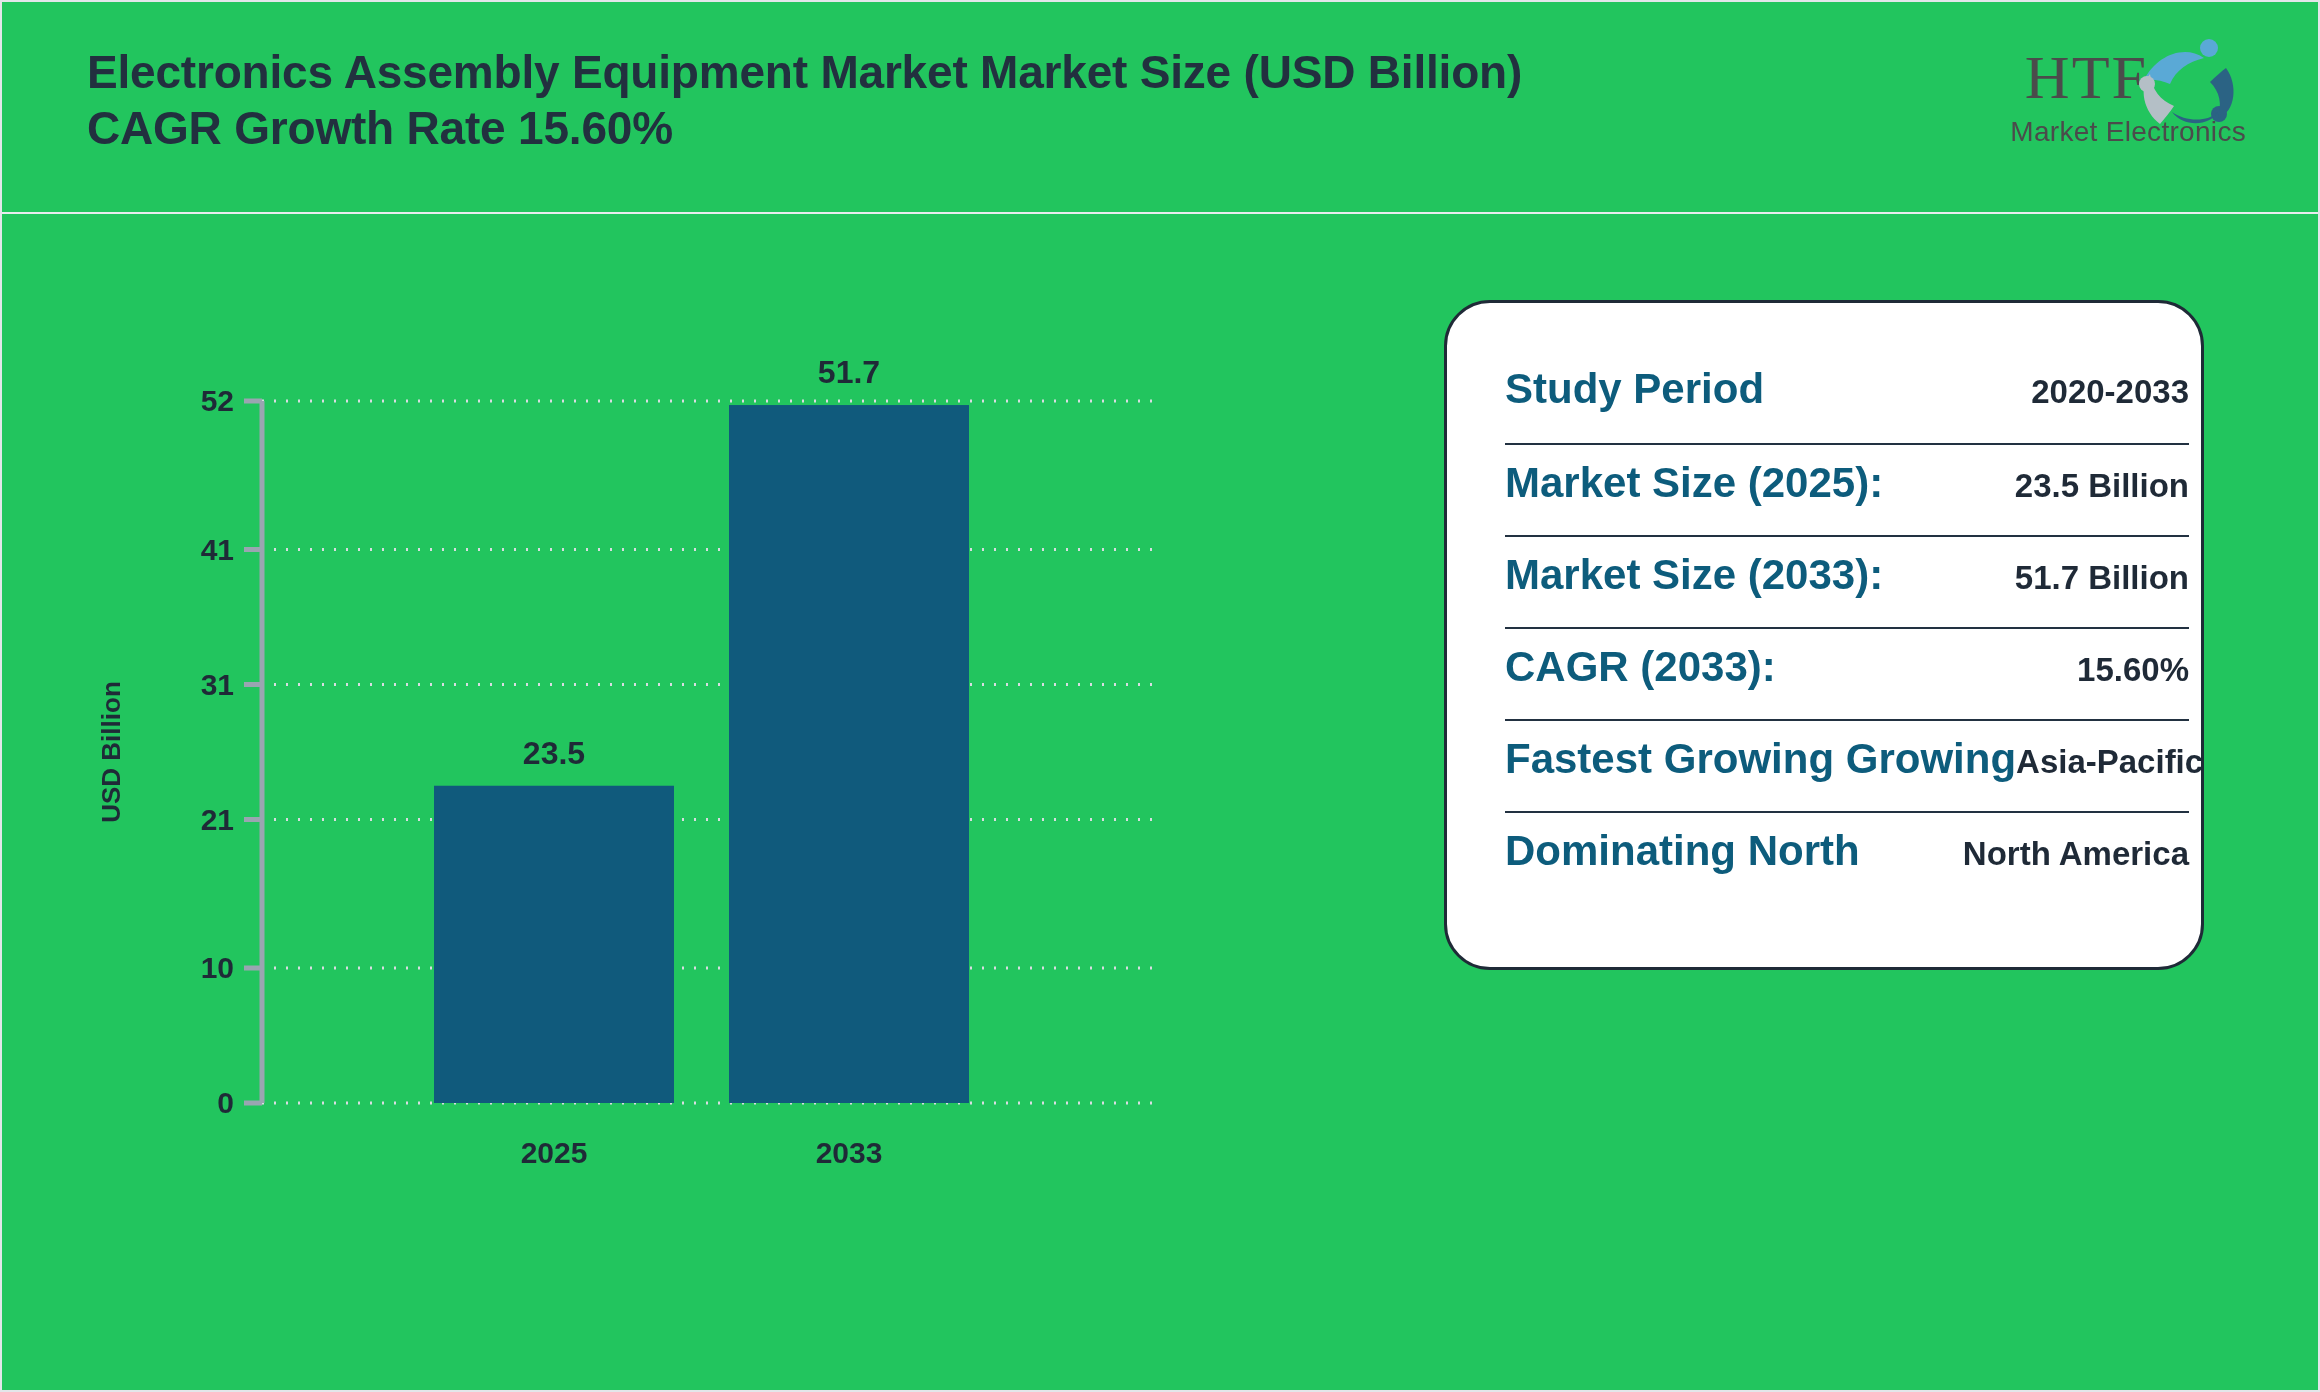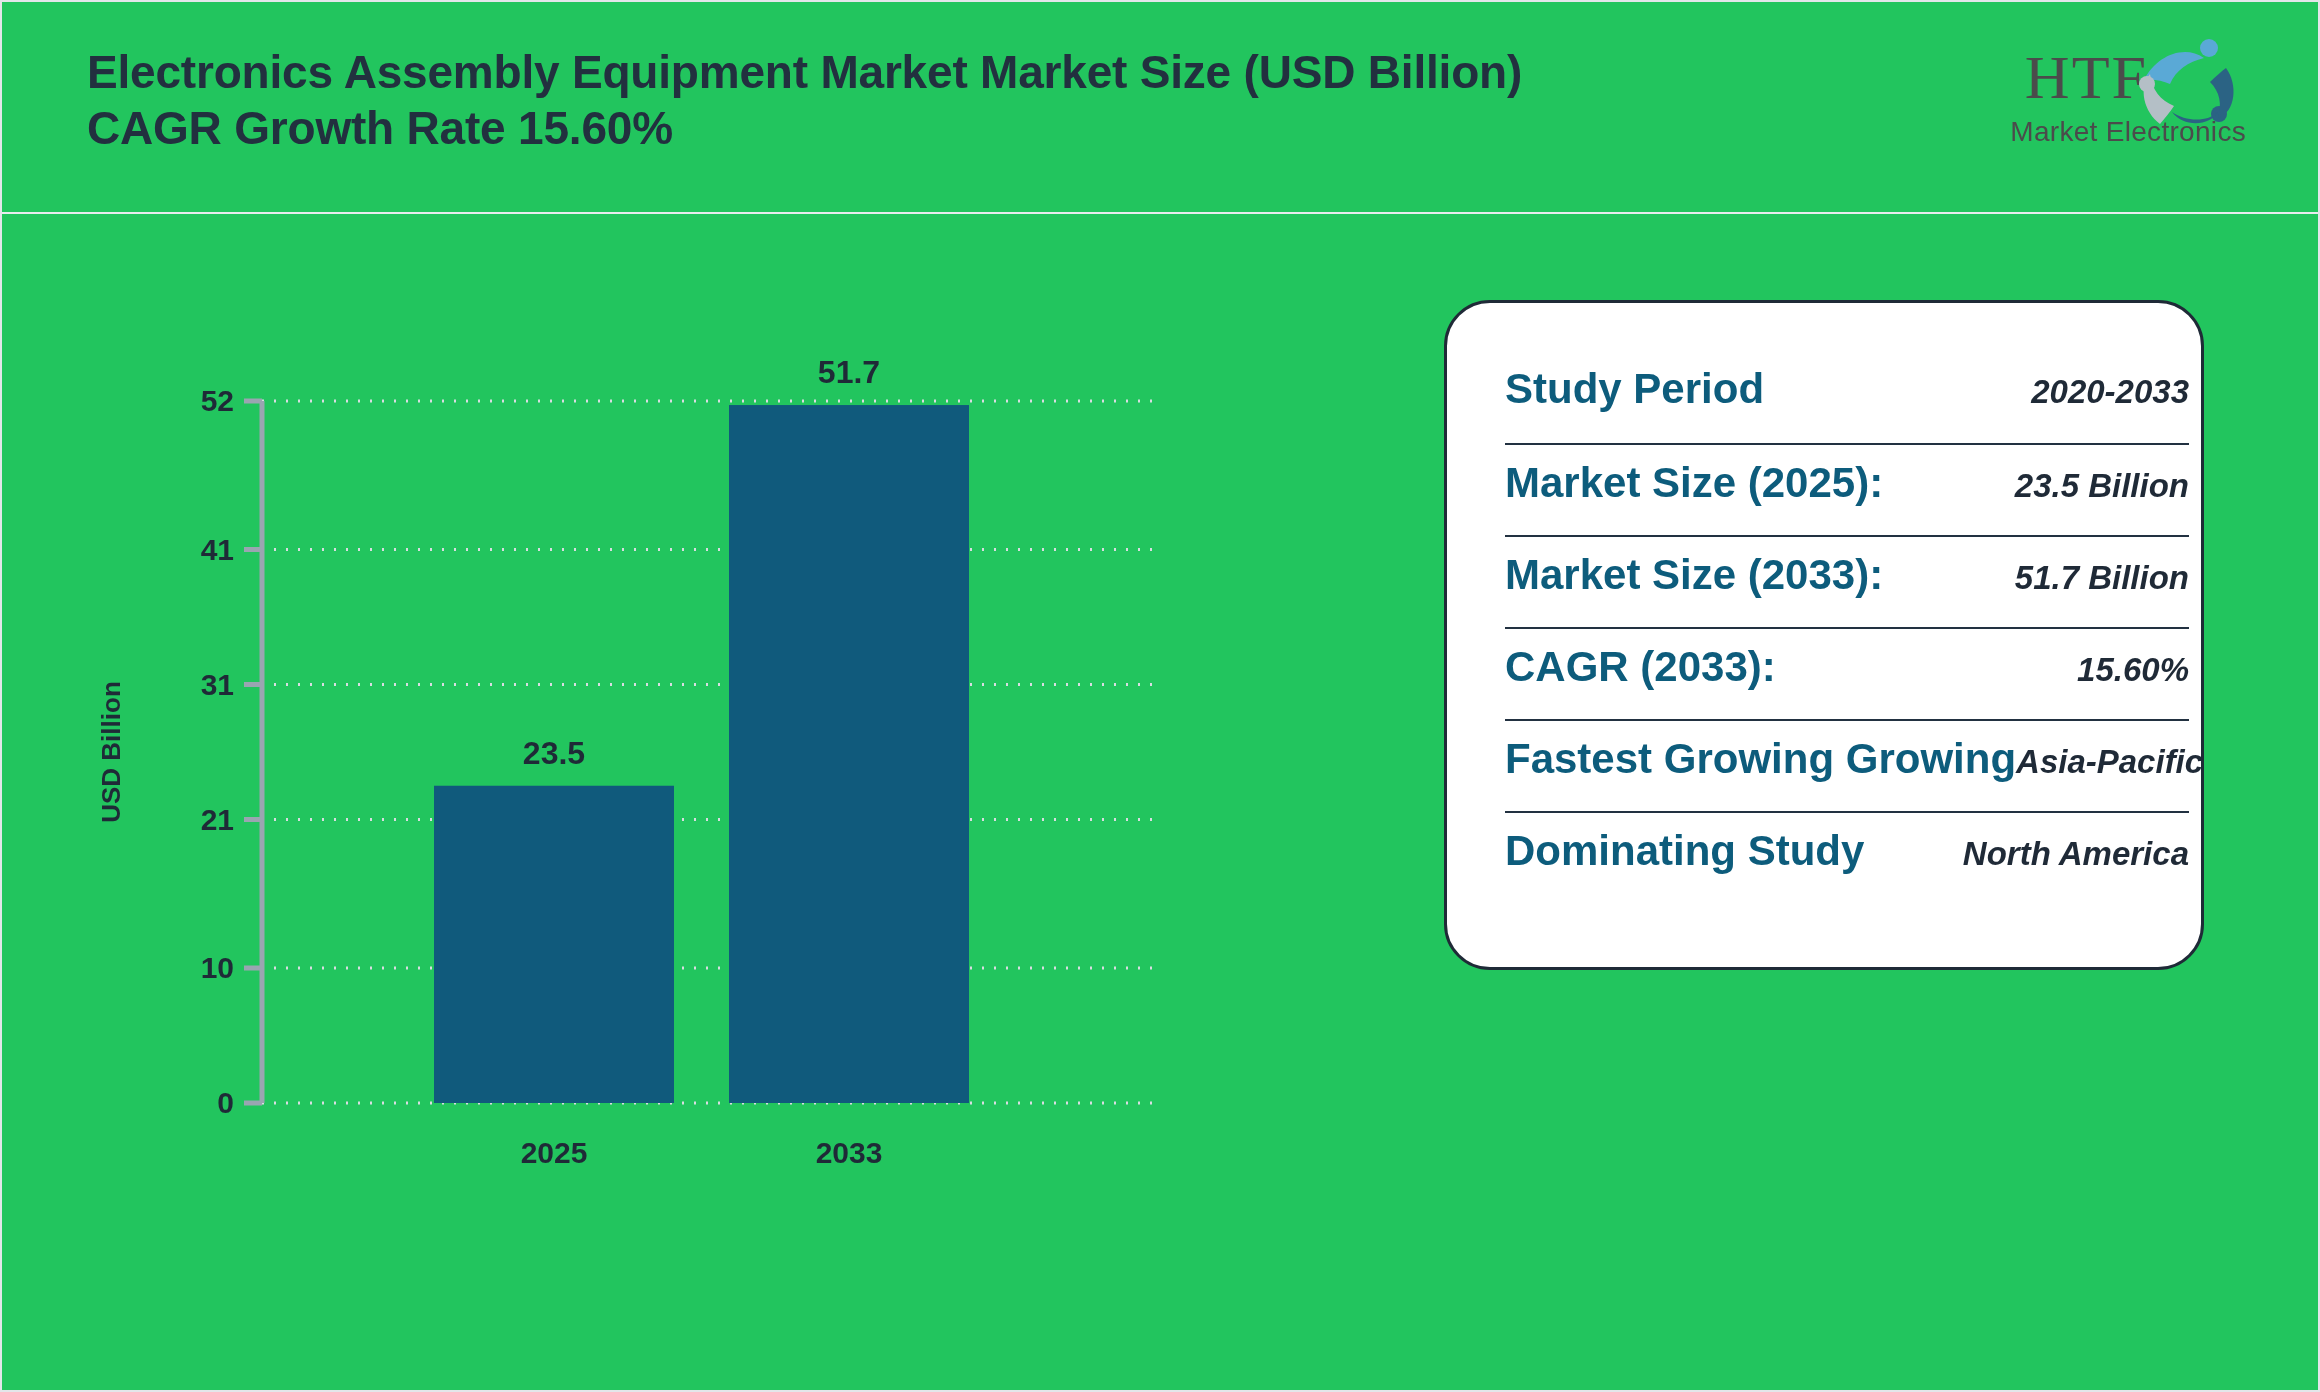--- a/index.html
+++ b/index.html
@@ -132,21 +132,20 @@
     font-size: 42px;
     font-weight: bold;
     color: #0d5c7c;
     white-space: nowrap;
   }
   .info-value {
     font-size: 33px;
     font-weight: bold;
     color: #1f2a37;
     white-space: nowrap;
-    font-style: italic;
   }
 </style>
 </head>
 <body>
 
 <div id="page">
 
   <div id="header">
     <div id="page-title">Electronics Assembly Equipment Market Market Size (USD Billion) CAGR Growth Rate 15.60%</div>
 
@@ -231,19 +230,19 @@
         </div>
         <div class="info-row">
           <span class="info-label">CAGR (2033):</span>
           <span class="info-value">15.60%</span>
         </div>
         <div class="info-row">
           <span class="info-label">Fastest Growing Growing</span>
           <span class="info-value">Asia-Pacific</span>
         </div>
         <div class="info-row">
-          <span class="info-label">Dominating Study</span>
+          <span class="info-label">Dominating North</span>
           <span class="info-value">North America</span>
         </div>
       </div>
   </div>
 
 </div>
 
 </body></html>

